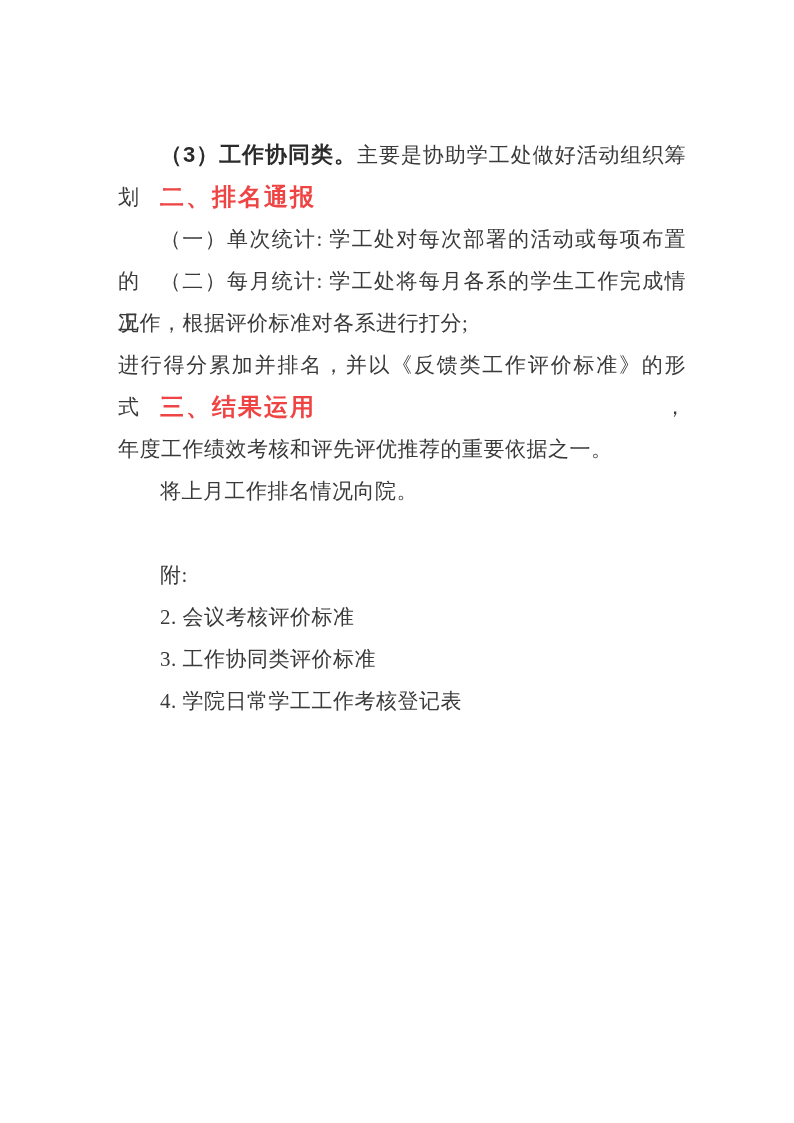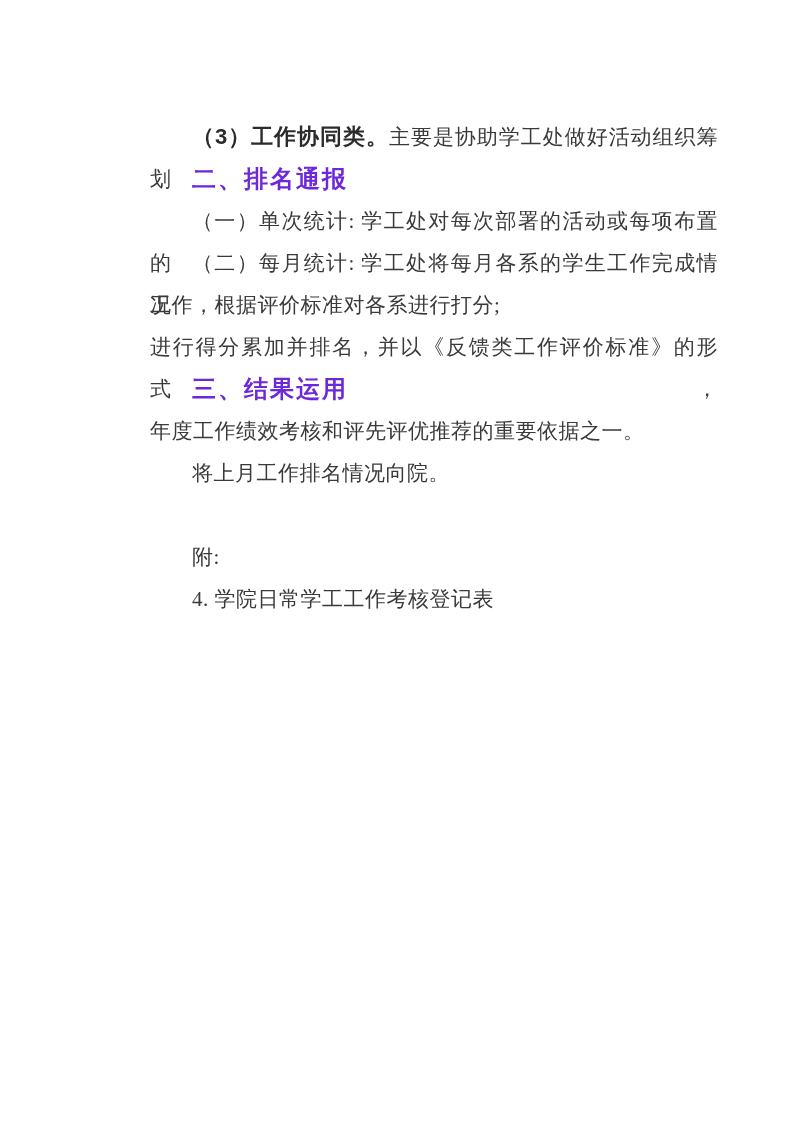--- a/index.html
+++ b/index.html
@@ -11,23 +11,22 @@
     position: relative;
     width: 794px;
     height: 1123px;
     background: #ffffff;
     overflow: hidden;
     font-family: "Liberation Serif", "DejaVu Serif", serif;
   }
   .content {
     position: absolute;
     left: 118px;
-    top: 116px;
+    top: 134px;
     width: 568px;
-    margin-left: 32px;
   }
   .line {
     font-size: 21px;
     line-height: 42px;
     height: 42px;
     color: #3a3a3a;
     letter-spacing: 0.5px;
     overflow: visible;
   }
   
@@ -46,21 +45,21 @@
     font-weight: bold;
     color: #2b2b2b;
     font-size: 22px;
   }
   
   .h {
     font-family: "Liberation Sans", "DejaVu Sans", sans-serif;
     font-weight: bold;
     font-size: 24px;
     letter-spacing: 2px;
-    color: #6d28d9;
+    color: #ef4444;
   }
   .spacer {
     height: 42px;
   }
 </style>
 </head>
 <body>
 
 <div class="page">
   <div class="content">
@@ -84,18 +83,20 @@
 
     <div class="line">年度工作绩效考核和评先评优推荐的重要依据之一。</div>
 
     <div class="line ind">将上月工作排名情况向院。</div>
 
     <div class="line spacer"></div>
 
     <div class="line ind">附:</div>
 
 
+    <div class="line ind">2. 会议考核评价标准</div>
 
+    <div class="line ind">3. 工作协同类评价标准</div>
 
     <div class="line ind">4. 学院日常学工工作考核登记表</div>
 
   </div>
 </div>
 
 </body></html>

